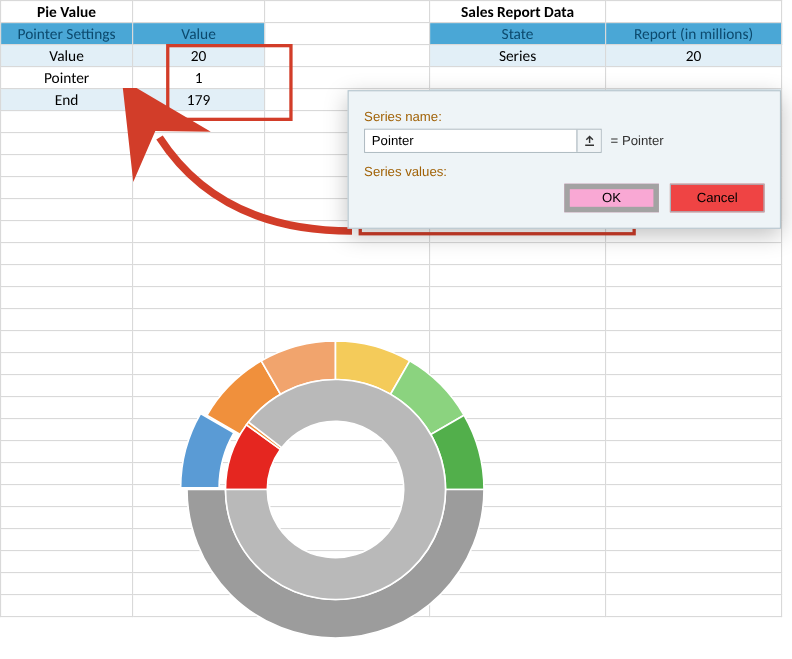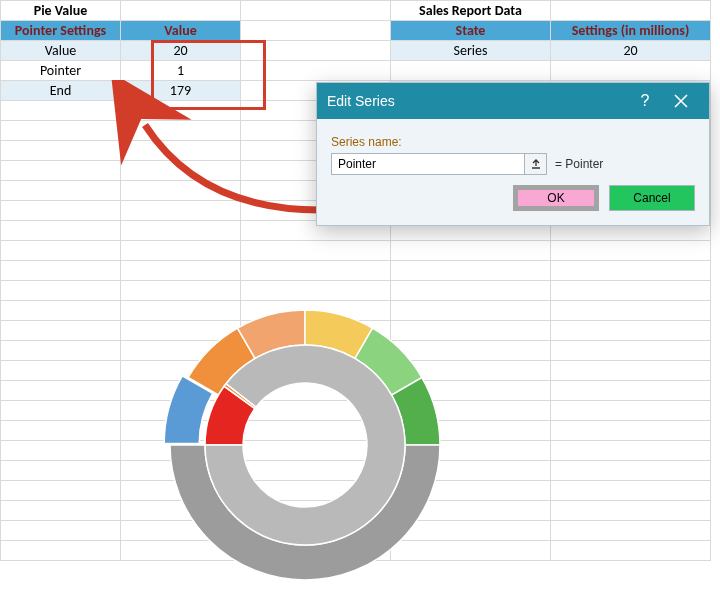--- a/index.html
+++ b/index.html
@@ -26,22 +26,22 @@
     padding: 0 4px;
     text-align: center;
     font-size: 14px;
     vertical-align: middle;
   }
   .grid td.narrow { width: 120px; }
   .grid td.wide { width: 160px; }
   .hdr-bold { font-weight: bold; text-align: left; padding-left: 4px; }
   .tbl-head {
     background: #4aa7d6;
-    color: #7f1d1d;
-    font-weight: bold;
+    color: #0c4a6e;
+    font-weight: normal;
   }
   .alt-row { background: #e2eff7; }
   .red-box {
     position: absolute;
     border: 3px solid #d23d29;
     pointer-events: none;
   }
   .arrow {
     position: absolute;
     pointer-events: none;
@@ -100,21 +100,21 @@
   }
   .fld-res { color: #333; }
   .dlg-btns {
     display: flex;
     justify-content: flex-end;
     gap: 10px;
   }
   .dlg-btn {
     width: 86px; height: 26px;
     border: 1px solid #a9b6bd;
-    background: #22c55e;
+    background: #ef4444;
     font-family: "Segoe UI", Arial, sans-serif;
     font-size: 12px;
     cursor: pointer;
   }
   .dlg-btn.primary { background: #f9a8d4; border: 5px solid #a3a3a3; }
   .chart-container {
     position: absolute;
     left: 155px;
     top: 295px;
     width: 300px;
@@ -132,21 +132,21 @@
     <td class="narrow"></td>
     <td style="width:80px"></td>
     <td class="wide hdr-bold">Sales Report Data</td>
     <td class="wide"></td>
   </tr>
   <tr>
     <td class="narrow tbl-head">Pointer Settings</td>
     <td class="narrow tbl-head">Value</td>
     <td></td>
     <td class="wide tbl-head">State</td>
-    <td class="wide tbl-head">Settings (in millions)</td>
+    <td class="wide tbl-head">Report (in millions)</td>
   </tr>
   <tr>
     <td class="narrow alt-row">Value</td>
     <td class="narrow alt-row">20</td>
     <td></td>
     <td class="wide alt-row">Series</td>
     <td class="wide alt-row">20</td>
   </tr>
   <tr>
     <td class="narrow">Pointer</td>
@@ -333,43 +333,34 @@
 <svg class="arrow" style="left:90px; top:80px; width:260px; height:160px;" viewBox="0 0 260 160">
   <defs>
     <marker id="ah" markerWidth="14" markerHeight="14" refX="3" refY="6" orient="auto">
       <path d="M0,0 L12,6 L0,12 L4,6 Z" fill="#d23d29"></path>
     </marker>
   </defs>
   <path d="M 230,130 Q 110,130 55,45" stroke="#d23d29" stroke-width="7" fill="none" marker-end="url(#ah)"></path>
 </svg>
 
 <div class="dialog">
-  <div class="dlg-title">
-    <span>Edit Series</span>
-    <span class="spacer"></span>
-    <span class="help">?</span>
-    <span class="close">
-      <svg viewBox="0 0 14 14">
-          <path d="M1,1 L13,13 M13,1 L1,13" stroke="#fff" stroke-width="1.6"></path>
-        </svg>
-    </span>
-  </div>
   <div class="dlg-body">
     <div class="fld-label">Series name:</div>
     <div class="fld-row">
       <div class="fld-input">
         <input type="text" value="Pointer" style="">
         <div class="ref-btn">
           <svg width="12" height="12" viewBox="0 0 12 12">
               <path d="M6,2 L6,8 M3,5 L6,2 L9,5 M2,10 L10,10" stroke="#333" stroke-width="1.3" fill="none"></path>
             </svg>
         </div>
       </div>
       <span class="fld-res">= Pointer</span>
     </div>
+    <div class="fld-label">Series values:</div>
     <div class="dlg-btns">
       <button class="dlg-btn primary">OK</button>
       <button class="dlg-btn">Cancel</button>
     </div>
   </div>
 </div>
 
 <div class="chart-container">
   <svg viewBox="0 0 300 300" id="chart-svg">
       <path d="M 9.204445042265604,148.4470857293849 A 135,135 0 0 1 27.291015531366398,80.94708572938485 L 57.60190466382174,98.44708572938485 A 100,100 0 0 0 44.204445042265604,148.44708572938487 Z" fill="#5a9bd5" stroke="#fff" stroke-width="1.5"></path>

